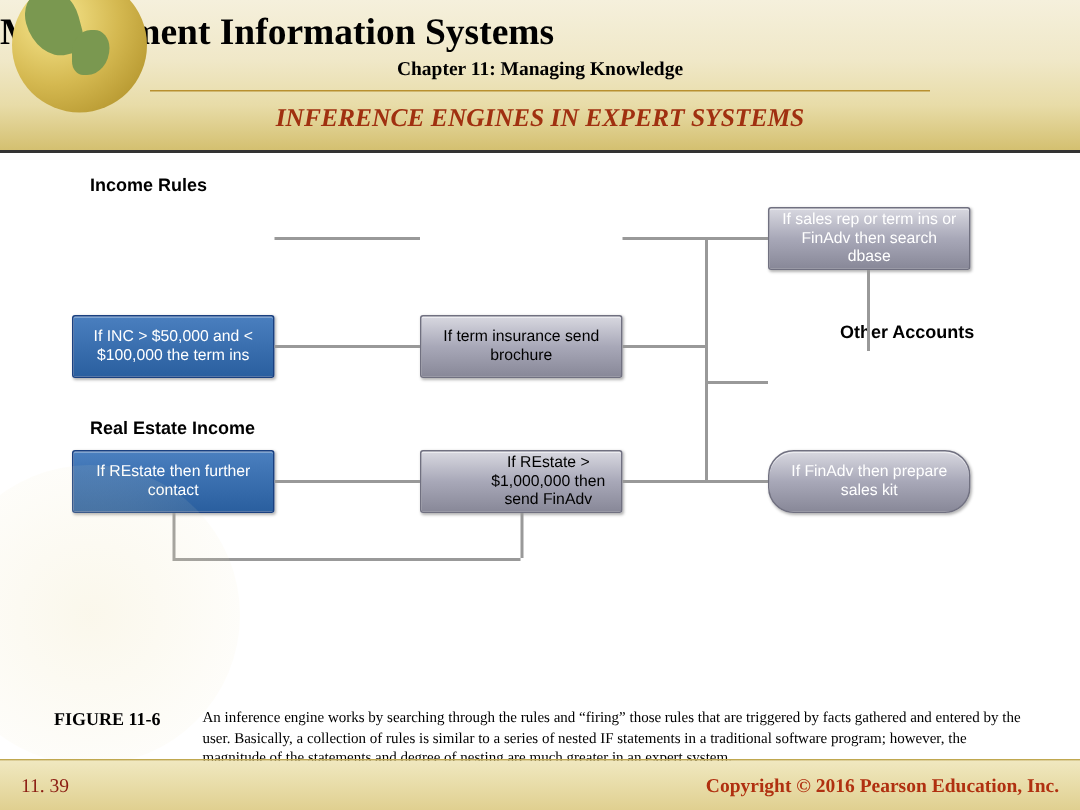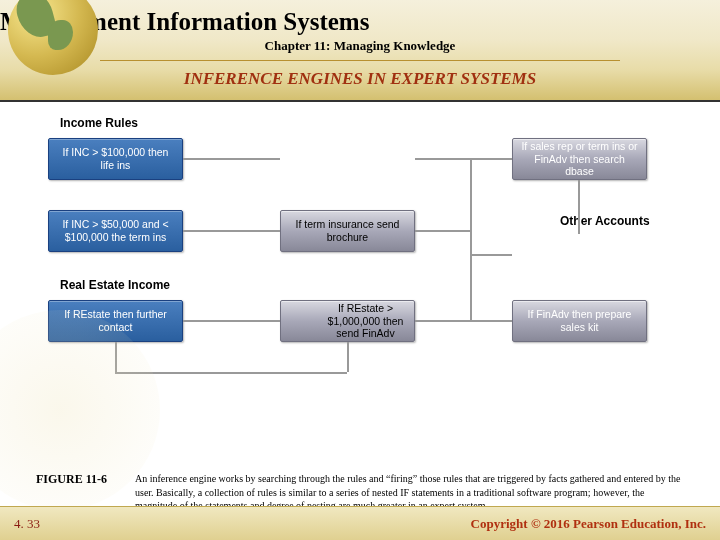--- a/index.html
+++ b/index.html
@@ -49,37 +49,35 @@
   <div class="divider-gold"></div>
   <div class="section-title">INFERENCE ENGINES IN EXPERT SYSTEMS</div>
 </div>
 
 <div class="diagram">
 
   <div class="col-label" style="left:60px; top:14px;">Income Rules</div>
   <div class="col-label" style="left:60px; top:176px;">Real Estate Income</div>
   <div class="col-label" style="left:560px; top:112px;">Other Accounts</div>
 
-  <div class="rule-box blue-box" style="left:48px; top:36px;">If INC &gt; $100,000
-then life ins</div>
   <div class="rule-box gray-box white-text" style="left:512px; top:36px;">If sales rep or term ins
 or FinAdv
 then search dbase</div>
 
   <div class="rule-box blue-box" style="left:48px; top:108px;">If INC &gt; $50,000 and
 &lt; $100,000 the term ins</div>
   <div class="rule-box gray-box dark-text" style="left:280px; top:108px;">If term insurance
 send brochure</div>
 
   <div class="rule-box blue-box" style="left:48px; top:198px;">If REstate
 then further
 contact</div>
   <div class="rule-box gray-box dark-text" style="left:280px; top:198px;padding-left:42px;">If REstate &gt; $1,000,000
 then send FinAdv</div>
-  <div class="rule-box gray-box white-text" style="left:512px; top:198px;">If FinAdv
+  <div class="rule-box gray-box white-text" style="left:512px; top:198px;border-radius:17px;">If FinAdv
 then prepare sales kit</div>
 
   <div class="connector h-line" style="left:183px; top:56px; width:97px;"></div>
   <div class="connector h-line" style="left:415px; top:56px; width:55px;"></div>
 
   <div class="connector h-line" style="left:183px; top:128px; width:97px;"></div>
   <div class="connector h-line" style="left:415px; top:128px; width:55px;"></div>
 
   <div class="connector h-line" style="left:183px; top:218px; width:97px;"></div>
   <div class="connector h-line" style="left:415px; top:218px; width:55px;"></div>
@@ -98,15 +96,15 @@
 </div>
 
 <div class="faint-globe"></div>
 
 <div class="caption-row">
   <div class="fig-label">FIGURE 11-6</div>
   <div class="fig-text">An inference engine works by searching through the rules and “firing” those rules that are triggered by facts gathered and entered by the user. Basically, a collection of rules is similar to a series of nested IF statements in a traditional software program; however, the magnitude of the statements and degree of nesting are much greater in an expert system.</div>
 </div>
 
 <div class="footer">
-  <div class="slide-num">4. 33</div>
+  <div class="slide-num">11. 39</div>
   <div class="copyright">Copyright © 2016 Pearson Education, Inc.</div>
 </div>
 
 </body></html>

